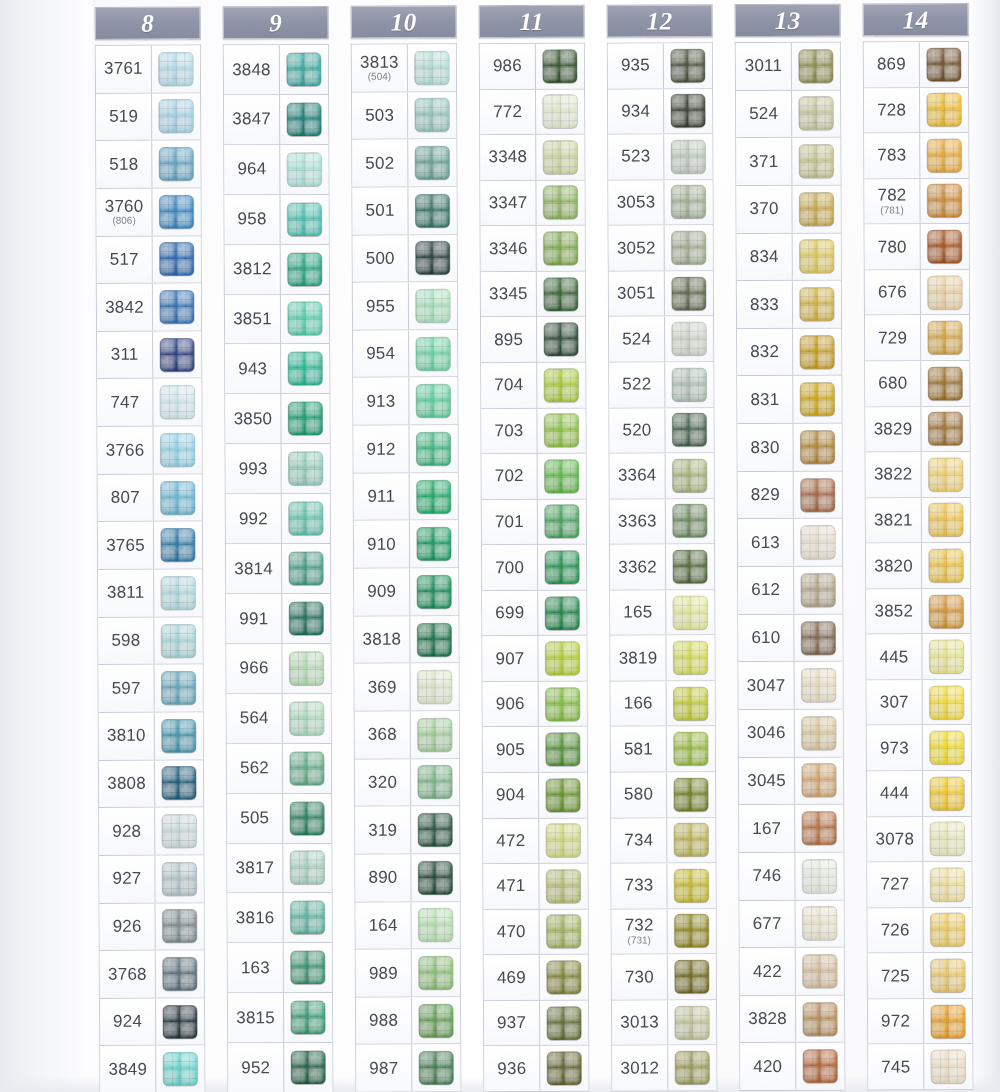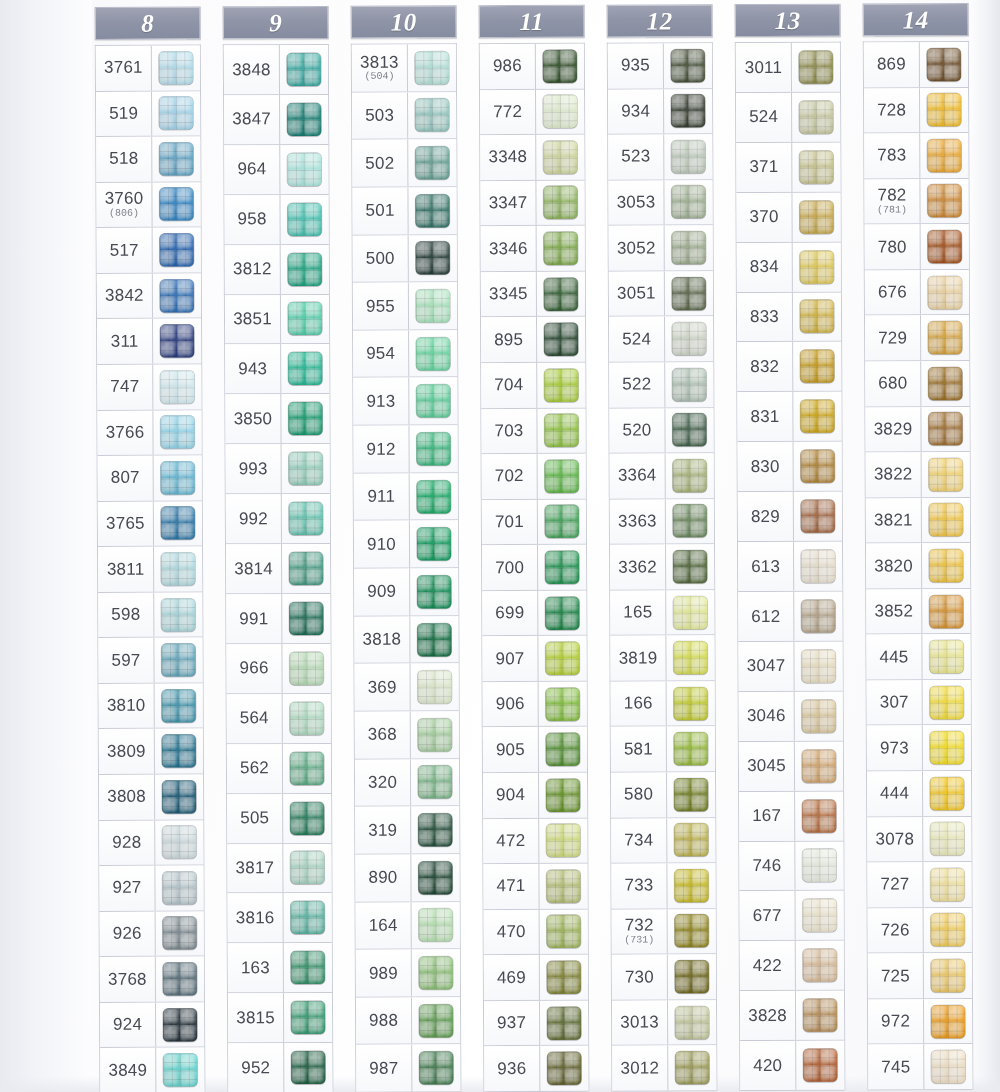--- a/index.html
+++ b/index.html
@@ -91,21 +91,21 @@
     padding: 0 2px;
   }
   .code {
     font-family: "Liberation Sans", sans-serif;
     font-size: 17px;
     color: #474a52;
     line-height: 1.05;
     letter-spacing: 0.2px;
   }
   .alt-code {
-    font-family: Liberation Mono, monospace;
+    font-family: Liberation Sans, sans-serif;
     font-size: 10px;
     color: #7d808a;
     line-height: 1.05;
     margin-top: 1px;
   }
   .swatch-cell {
     width: 48px;
     flex: 0 0 48px;
     height: 100%;
     display: flex;
@@ -270,28 +270,20 @@
           <div class="row">
             <div class="code-cell">
               <div class="code">3810</div>
             </div>
             <div class="swatch-cell">
               <div class="swatch" style="background-color: rgb(59, 147, 171);"></div>
             </div>
           </div>
           <div class="row">
             <div class="code-cell">
-              <div class="code">3809</div>
-            </div>
-            <div class="swatch-cell">
-              <div class="swatch" style="background-color: rgb(29, 110, 140);"></div>
-            </div>
-          </div>
-          <div class="row">
-            <div class="code-cell">
               <div class="code">3808</div>
             </div>
             <div class="swatch-cell">
               <div class="swatch" style="background-color: rgb(20, 85, 114);"></div>
             </div>
           </div>
           <div class="row">
             <div class="code-cell">
               <div class="code">928</div>
             </div>
@@ -1179,20 +1171,28 @@
           <div class="row">
             <div class="code-cell">
               <div class="code">612</div>
             </div>
             <div class="swatch-cell">
               <div class="swatch" style="background-color: rgb(179, 161, 132);"></div>
             </div>
           </div>
           <div class="row">
             <div class="code-cell">
+              <div class="code">610</div>
+            </div>
+            <div class="swatch-cell">
+              <div class="swatch" style="background-color: rgb(122, 97, 71);"></div>
+            </div>
+          </div>
+          <div class="row">
+            <div class="code-cell">
               <div class="code">3047</div>
             </div>
             <div class="swatch-cell">
               <div class="swatch" style="background-color: rgb(237, 226, 196);"></div>
             </div>
           </div>
           <div class="row">
             <div class="code-cell">
               <div class="code">3046</div>
             </div>

